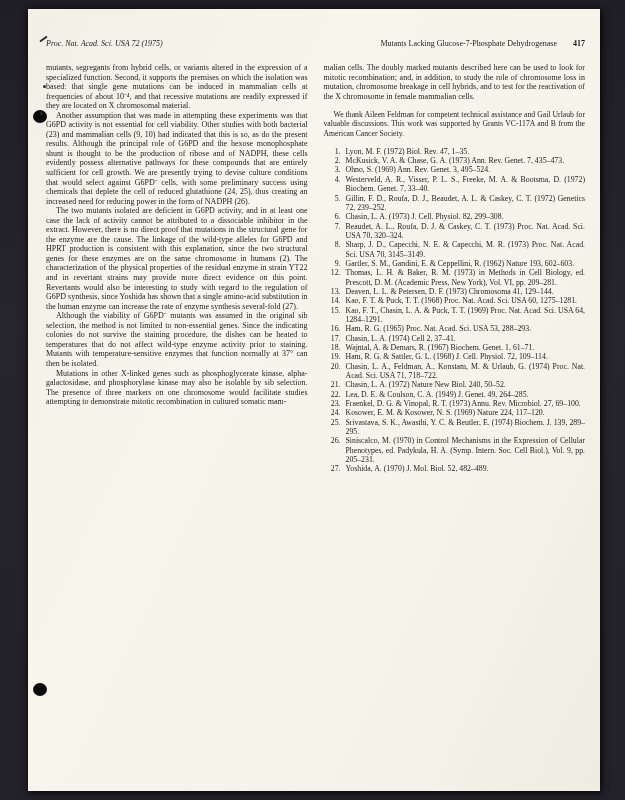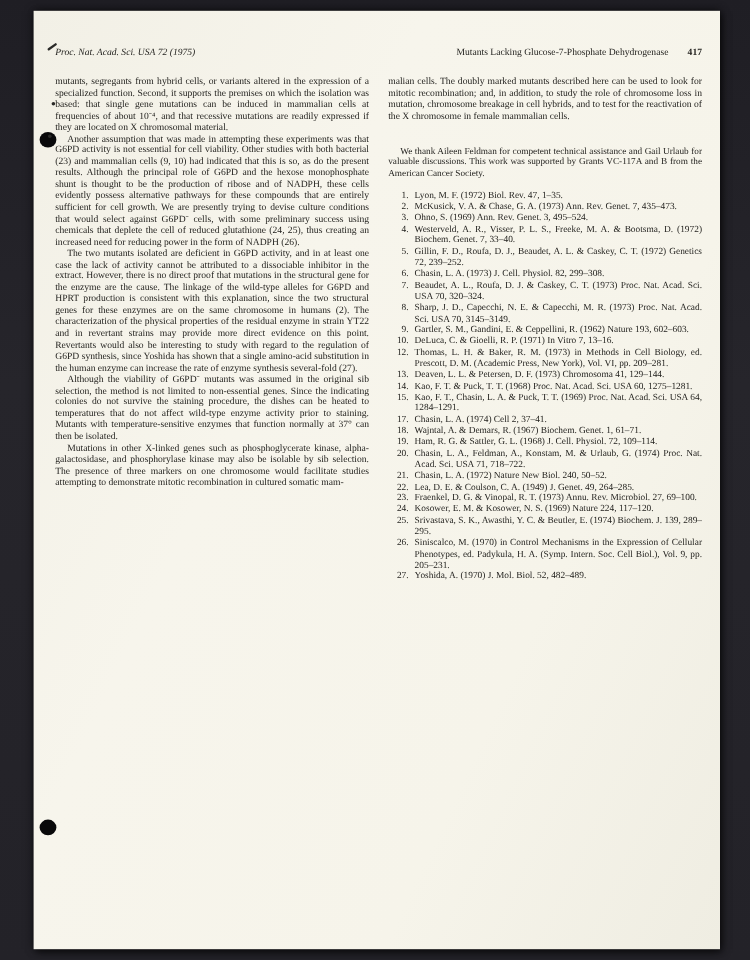--- a/index.html
+++ b/index.html
@@ -62,21 +62,21 @@
   .col {
     width: calc(50% - 8px);
     font-size: 8px;
     line-height: 9.55px;
     text-align: justify;
   }
   .para { margin: 0; }
   .col-left .para + .para { text-indent: 10px; }
   .para.ack {
     text-indent: 10px;
-    margin-top: 20px;
+    margin-top: 9px;
     margin-bottom: 9px;
     font-size: 7.7px;
     line-height: 9.2px;
   }
   .refs {
     list-style: none;
     margin: 0; padding: 0;
     font-size: 7.8px;
     line-height: 9.35px;
   }
@@ -167,24 +167,20 @@
               <li class="ref">
                 <span class="ref-num">8.</span>
                 <span class="ref-text">Sharp, J. D., Capecchi, N. E. &amp; Capecchi, M. R. (1973) Proc. Nat. Acad. Sci. USA 70, 3145–3149.</span>
               </li>
 
               <li class="ref">
                 <span class="ref-num">9.</span>
                 <span class="ref-text">Gartler, S. M., Gandini, E. &amp; Ceppellini, R. (1962) Nature 193, 602–603.</span>
               </li>
 
-              <li class="ref">
-                <span class="ref-num">10.</span>
-                <span class="ref-text">DeLuca, C. &amp; Gioelli, R. P. (1971) In Vitro 7, 13–16.</span>
-              </li>
 
 
               <li class="ref">
                 <span class="ref-num">12.</span>
                 <span class="ref-text">Thomas, L. H. &amp; Baker, R. M. (1973) in Methods in Cell Biology, ed. Prescott, D. M. (Academic Press, New York), Vol. VI, pp. 209–281.</span>
               </li>
 
               <li class="ref">
                 <span class="ref-num">13.</span>
                 <span class="ref-text">Deaven, L. L. &amp; Petersen, D. F. (1973) Chromosoma 41, 129–144.</span>
@@ -193,20 +189,24 @@
               <li class="ref">
                 <span class="ref-num">14.</span>
                 <span class="ref-text">Kao, F. T. &amp; Puck, T. T. (1968) Proc. Nat. Acad. Sci. USA 60, 1275–1281.</span>
               </li>
 
               <li class="ref">
                 <span class="ref-num">15.</span>
                 <span class="ref-text">Kao, F. T., Chasin, L. A. &amp; Puck, T. T. (1969) Proc. Nat. Acad. Sci. USA 64, 1284–1291.</span>
               </li>
 
+              <li class="ref">
+                <span class="ref-num">16.</span>
+                <span class="ref-text">Ham, R. G. (1965) Proc. Nat. Acad. Sci. USA 53, 288–293.</span>
+              </li>
 
               <li class="ref">
                 <span class="ref-num">17.</span>
                 <span class="ref-text">Chasin, L. A. (1974) Cell 2, 37–41.</span>
               </li>
 
               <li class="ref">
                 <span class="ref-num">18.</span>
                 <span class="ref-text">Wajntal, A. &amp; Demars, R. (1967) Biochem. Genet. 1, 61–71.</span>
               </li>

